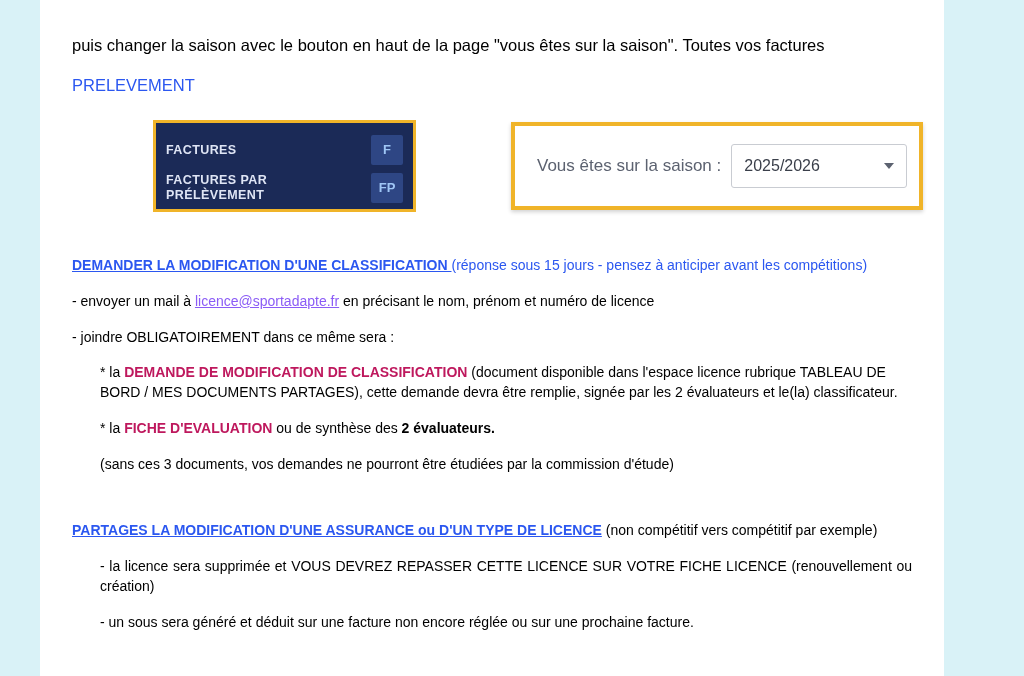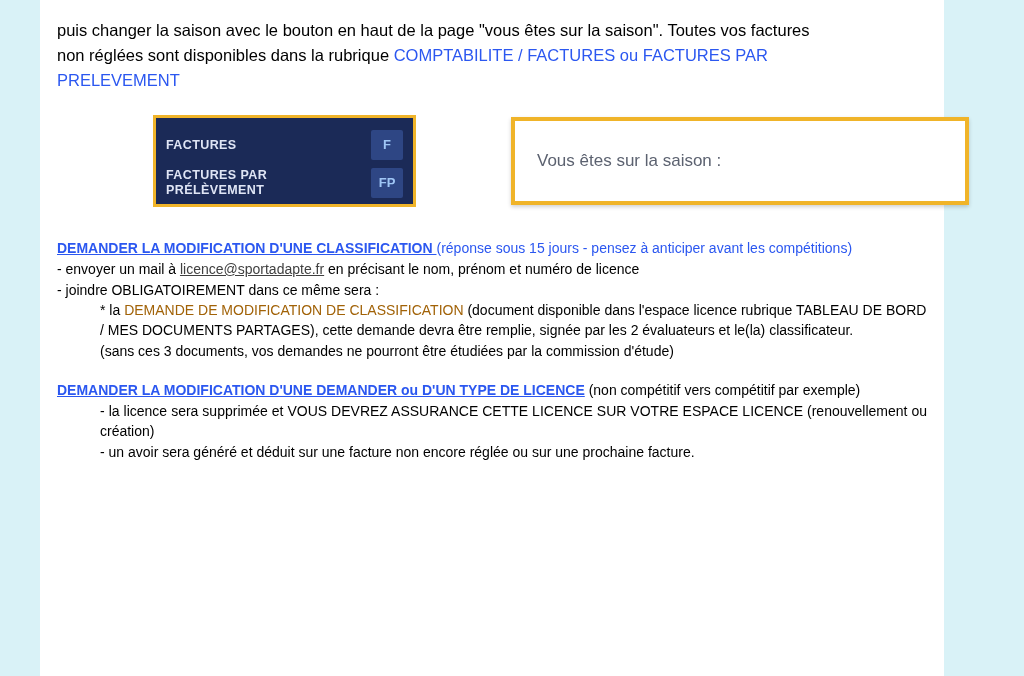--- a/index.html
+++ b/index.html
@@ -73,21 +73,21 @@
     font-weight: bold;
     display: flex;
     align-items: center;
     justify-content: center;
     border-radius: 2px;
   }
   .shot-saison {
     position: absolute;
     left: 455px;
     top: 2px;
-    width: 458px;
+    width: 412px;
     height: 88px;
     background: #ffffff;
     border: 4px solid #f0b429;
     box-sizing: border-box;
     display: flex;
     align-items: center;
     padding-left: 22px;
     box-shadow: 0 2px 4px rgba(0,0,0,.18);
   }
   .saison-label {
@@ -127,88 +127,92 @@
     color: #2b57f0;
     font-weight: bold;
     text-decoration: underline;
   }
   .head-note {
     color: #2b57f0;
     font-weight: normal;
     text-decoration: none;
   }
   .mail {
-    color: #404040;
+    color: #8b5cf6;
     text-decoration: underline;
   }
   .orange {
-    color: #a16207;
-    font-weight: normal;
+    color: #be185d;
+    font-weight: bold;
   }
   .indent1 {
     margin-left: 44px;
   }
   .indent-hang {
     margin-left: 44px;
   }
   .just {
     text-align: justify;
   }
-  p { margin: 1px; }
+  p { margin: 16px; }
   .gap { height: 14px; }
 </style>
 </head>
 <body>
 
 <div class="page">
 
   <div class="intro">
     <p>puis changer la saison avec le bouton en haut de la page "vous êtes sur la saison". Toutes vos factures</p>
-    <p>
-      <span>non réglées sont disponibles dans la rubrique </span><span class="blue-plain">COMPTABILITE /  FACTURES ou FACTURES PAR</span>
-    </p>
     <p class="blue-plain">PRELEVEMENT</p>
   </div>
 
   <div class="shots">
 
     <div class="shot-factures">
       <div class="fact-row">
         <span class="fact-label">FACTURES</span>
         <span class="fact-chip">F</span>
       </div>
       <div class="fact-row">
         <span class="fact-label">FACTURES PAR PRÉLÈVEMENT</span>
         <span class="fact-chip">FP</span>
       </div>
     </div>
 
     <div class="shot-saison">
       <span class="saison-label">Vous êtes sur la saison :</span>
+      <div class="saison-select">
+        <span>2025/2026</span>
+        <span class="caret"></span>
+      </div>
     </div>
 
   </div>
 
   <div class="section">
     <p>
       <span class="heading">DEMANDER LA MODIFICATION D'UNE CLASSIFICATION </span><span class="head-note">(réponse sous 15 jours - pensez à anticiper avant les compétitions)</span>
     </p>
     <p>
       <span>- envoyer un mail à </span><span class="mail">licence@sportadapte.fr</span><span> en précisant le nom, prénom et numéro de licence</span>
     </p>
     <p>- joindre OBLIGATOIREMENT dans ce même sera :</p>
     <p class="indent1">
       <span>* la </span><span class="orange">DEMANDE DE MODIFICATION DE CLASSIFICATION</span><span> (document disponible dans l'espace licence rubrique TABLEAU DE BORD / MES DOCUMENTS PARTAGES), cette demande devra être remplie, signée par les 2 évaluateurs et le(la) classificateur.</span>
     </p>
+    <p class="indent1">
+      <span>* la </span><span class="orange">FICHE D'EVALUATION</span><span> ou de synthèse des </span><b>2 évaluateurs.</b>
+    </p>
     <p class="indent1">(sans ces 3 documents, vos demandes ne pourront être étudiées par la commission d'étude)</p>
   </div>
 
   <div class="gap"></div>
 
   <div class="section">
     <p class="just">
-      <span class="heading">DEMANDER LA MODIFICATION D'UNE DEMANDER ou D'UN TYPE DE LICENCE</span><span> (non compétitif vers compétitif par exemple)</span>
-    </p>
-    <p class="just indent-hang">- la licence sera supprimée et VOUS DEVREZ ASSURANCE CETTE LICENCE SUR VOTRE ESPACE LICENCE (renouvellement ou création)</p>
-    <p class="just indent-hang">- un avoir sera généré et déduit sur une facture non encore réglée ou sur une prochaine facture.</p>
+      <span class="heading">PARTAGES LA MODIFICATION D'UNE ASSURANCE ou D'UN TYPE DE LICENCE</span><span> (non compétitif vers compétitif par exemple)</span>
+    </p>
+    <p class="just indent-hang">- la licence sera supprimée et VOUS DEVREZ REPASSER CETTE LICENCE SUR VOTRE FICHE LICENCE (renouvellement ou création)</p>
+    <p class="just indent-hang">- un sous sera généré et déduit sur une facture non encore réglée ou sur une prochaine facture.</p>
   </div>
 
 </div>
 
 </body></html>

